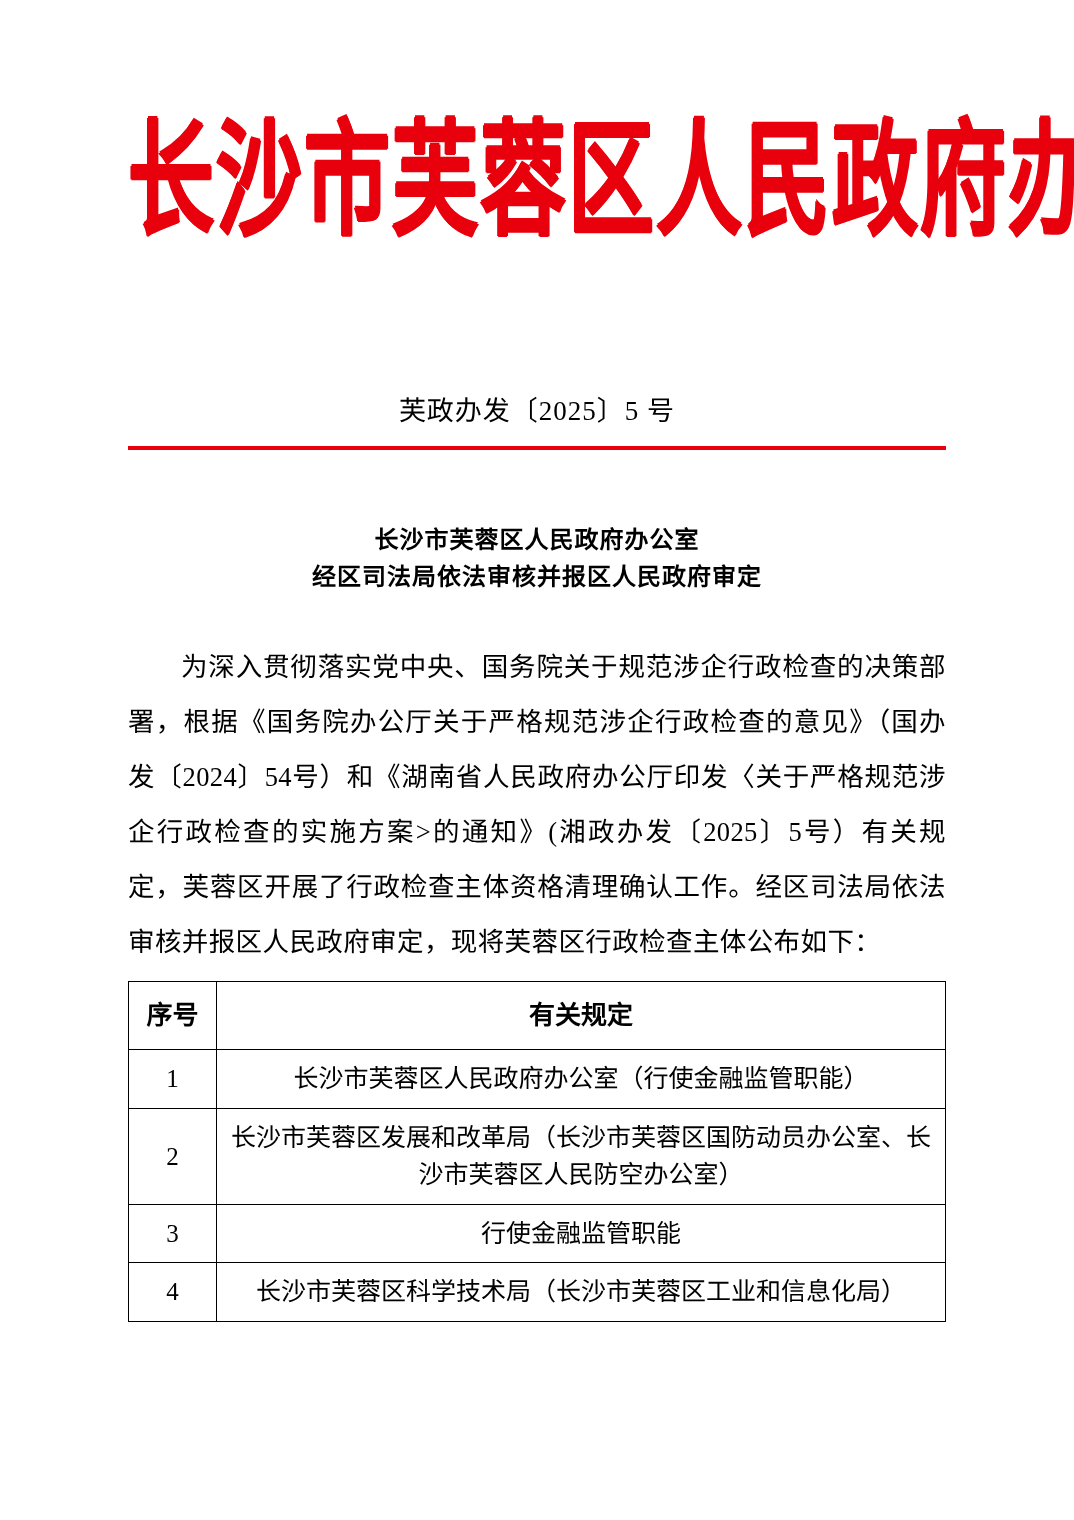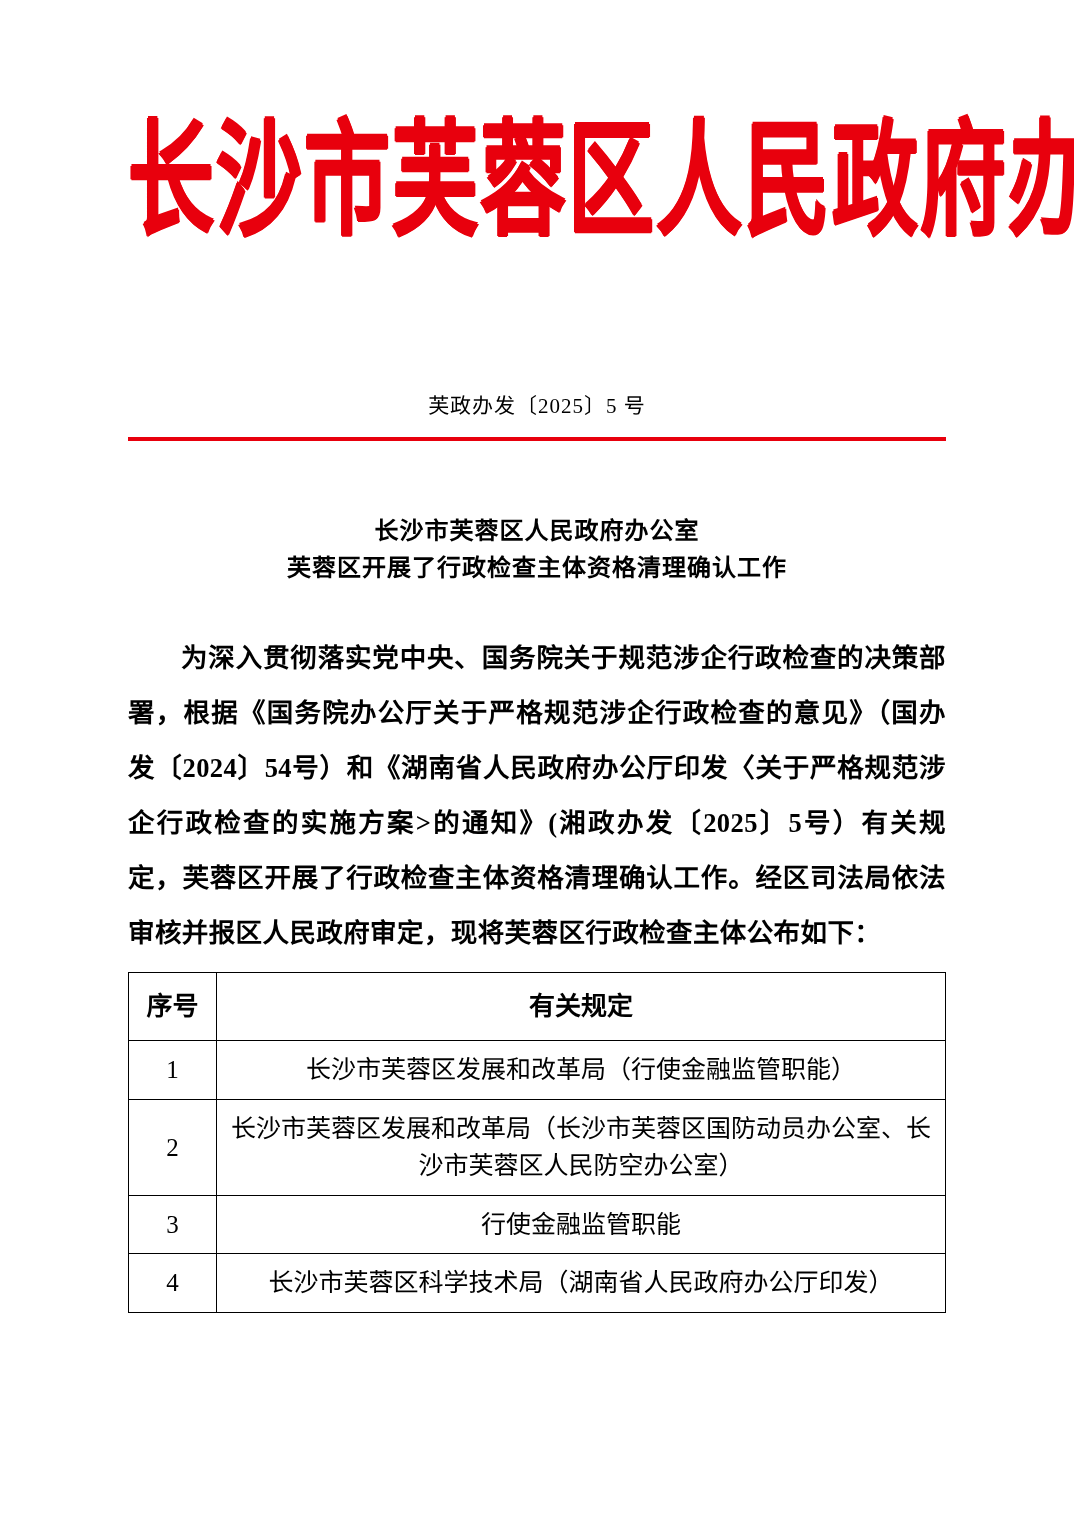--- a/index.html
+++ b/index.html
@@ -38,21 +38,21 @@
     transform-origin: top center;
     text-shadow:
       1px 0 0 #e8000d,
       -1px 0 0 #e8000d,
       0 1px 0 #e8000d,
       0 -1px 0 #e8000d;
   }
 
   .doc-number {
     text-align: center;
-    font-size: 21px;
+    font-size: 27px;
     margin-top: 185px;
     letter-spacing: 1px;
     font-family: "Liberation Serif", "DejaVu Serif", serif;
   }
 
   .red-rule {
     height: 4px;
     background: #e8000d;
     margin: 18px 0 0 0;
   }
@@ -68,21 +68,20 @@
   }
 
   
   .body-text {
     font-size: 26.5px;
     line-height: 2.07;
     text-align: justify;
     text-justify: inter-ideograph;
     margin-top: 44px;
     letter-spacing: 0.4px;
-    font-weight: bold;
   }
   .body-text p {
     margin: 0;
     text-indent: 2em;
   }
 
   
   table.subjects {
     border-collapse: collapse;
     width: 100%;
@@ -118,53 +117,53 @@
 <div class="page">
 
   <div class="masthead">长沙市芙蓉区人民政府办公室文件</div>
 
   <div class="doc-number">芙政办发〔2025〕5 号</div>
 
   <div class="red-rule"></div>
 
   <div class="doc-title">
     <div>长沙市芙蓉区人民政府办公室</div>
-    <div>芙蓉区开展了行政检查主体资格清理确认工作</div>
+    <div>经区司法局依法审核并报区人民政府审定</div>
   </div>
 
   <div class="body-text">
     <p>为深入贯彻落实党中央、国务院关于规范涉企行政检查的决策部署，根据《国务院办公厅关于严格规范涉企行政检查的意见》（国办发〔2024〕54号）和《湖南省人民政府办公厅印发〈关于严格规范涉企行政检查的实施方案&gt;的通知》(湘政办发〔2025〕5号）有关规定，芙蓉区开展了行政检查主体资格清理确认工作。经区司法局依法审核并报区人民政府审定，现将芙蓉区行政检查主体公布如下：</p>
   </div>
 
   <table class="subjects">
     <colgroup>
       <col class="col-idx">
       <col>
     </colgroup>
     <thead>
       <tr>
         <th>序号</th>
         <th>有关规定</th>
       </tr>
     </thead>
     <tbody>
       <tr>
         <td>1</td>
-        <td>长沙市芙蓉区发展和改革局（行使金融监管职能）</td>
+        <td>长沙市芙蓉区人民政府办公室（行使金融监管职能）</td>
       </tr>
       <tr>
         <td>2</td>
         <td>长沙市芙蓉区发展和改革局（长沙市芙蓉区国防动员办公室、长沙市芙蓉区人民防空办公室）</td>
       </tr>
       <tr>
         <td>3</td>
         <td>行使金融监管职能</td>
       </tr>
       <tr>
         <td>4</td>
-        <td>长沙市芙蓉区科学技术局（湖南省人民政府办公厅印发）</td>
+        <td>长沙市芙蓉区科学技术局（长沙市芙蓉区工业和信息化局）</td>
       </tr>
     </tbody>
   </table>
 
   <div class="page-number">1</div>
 
 </div>
 
 </body></html>

